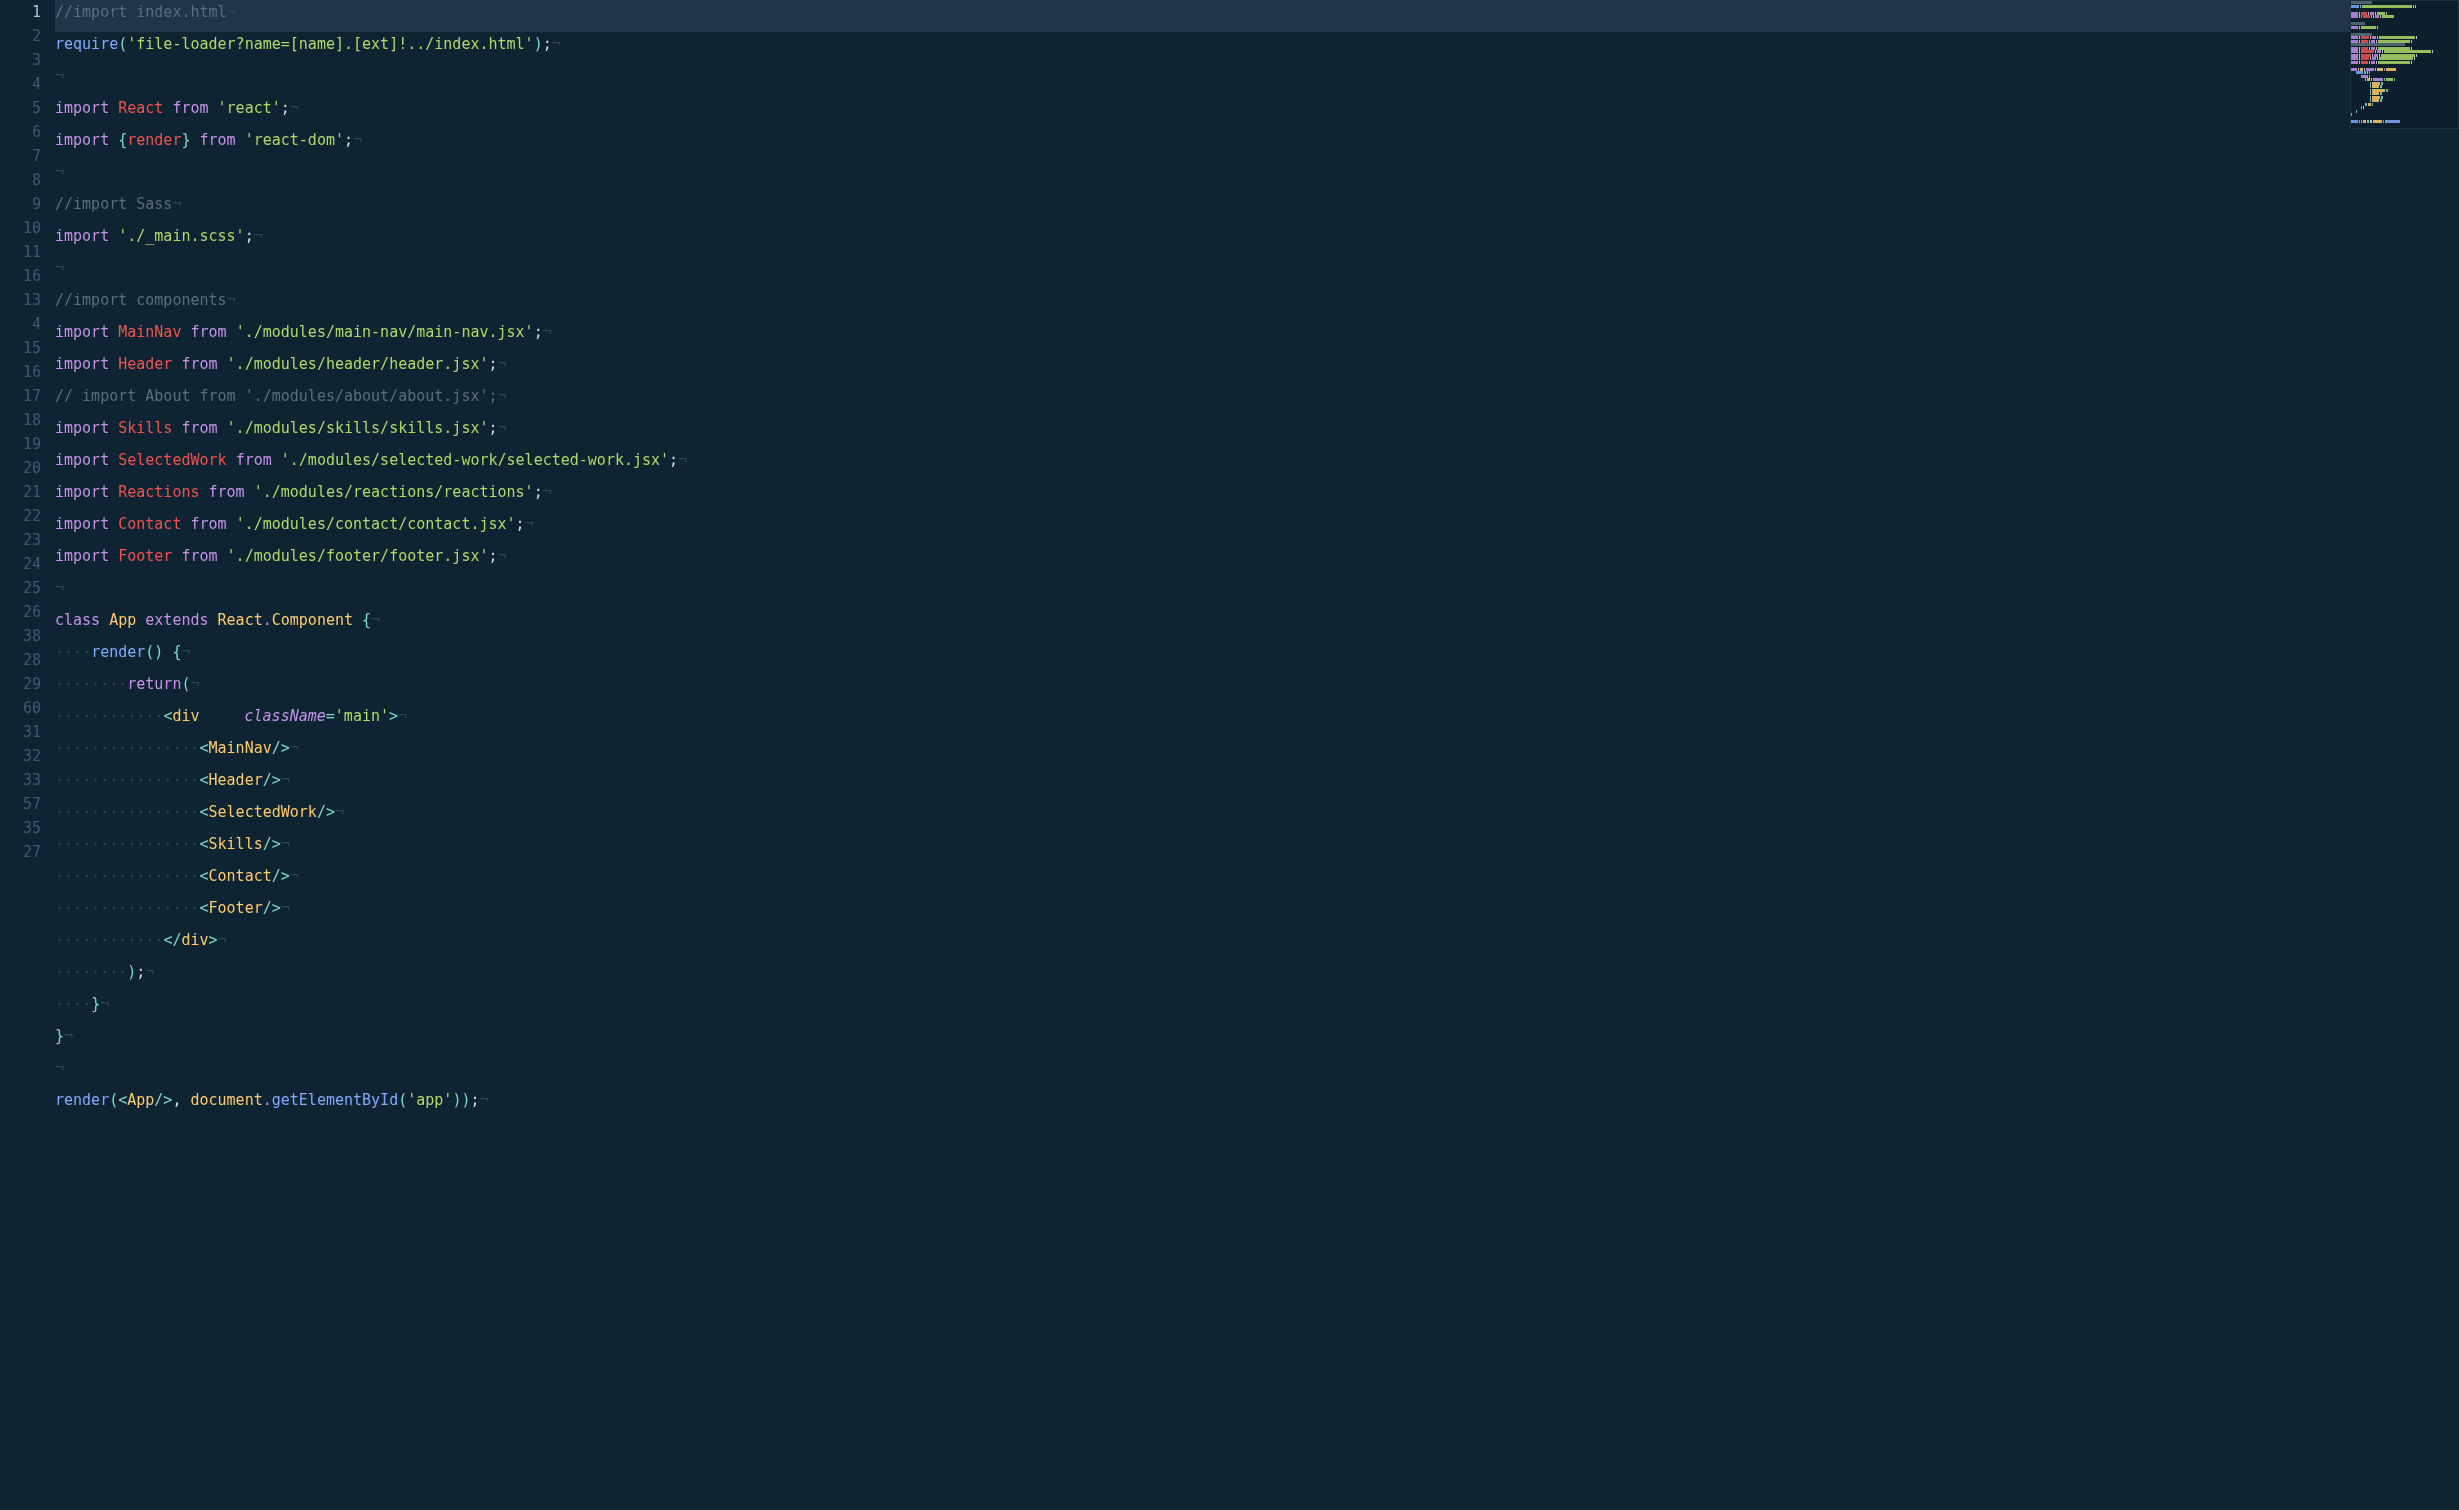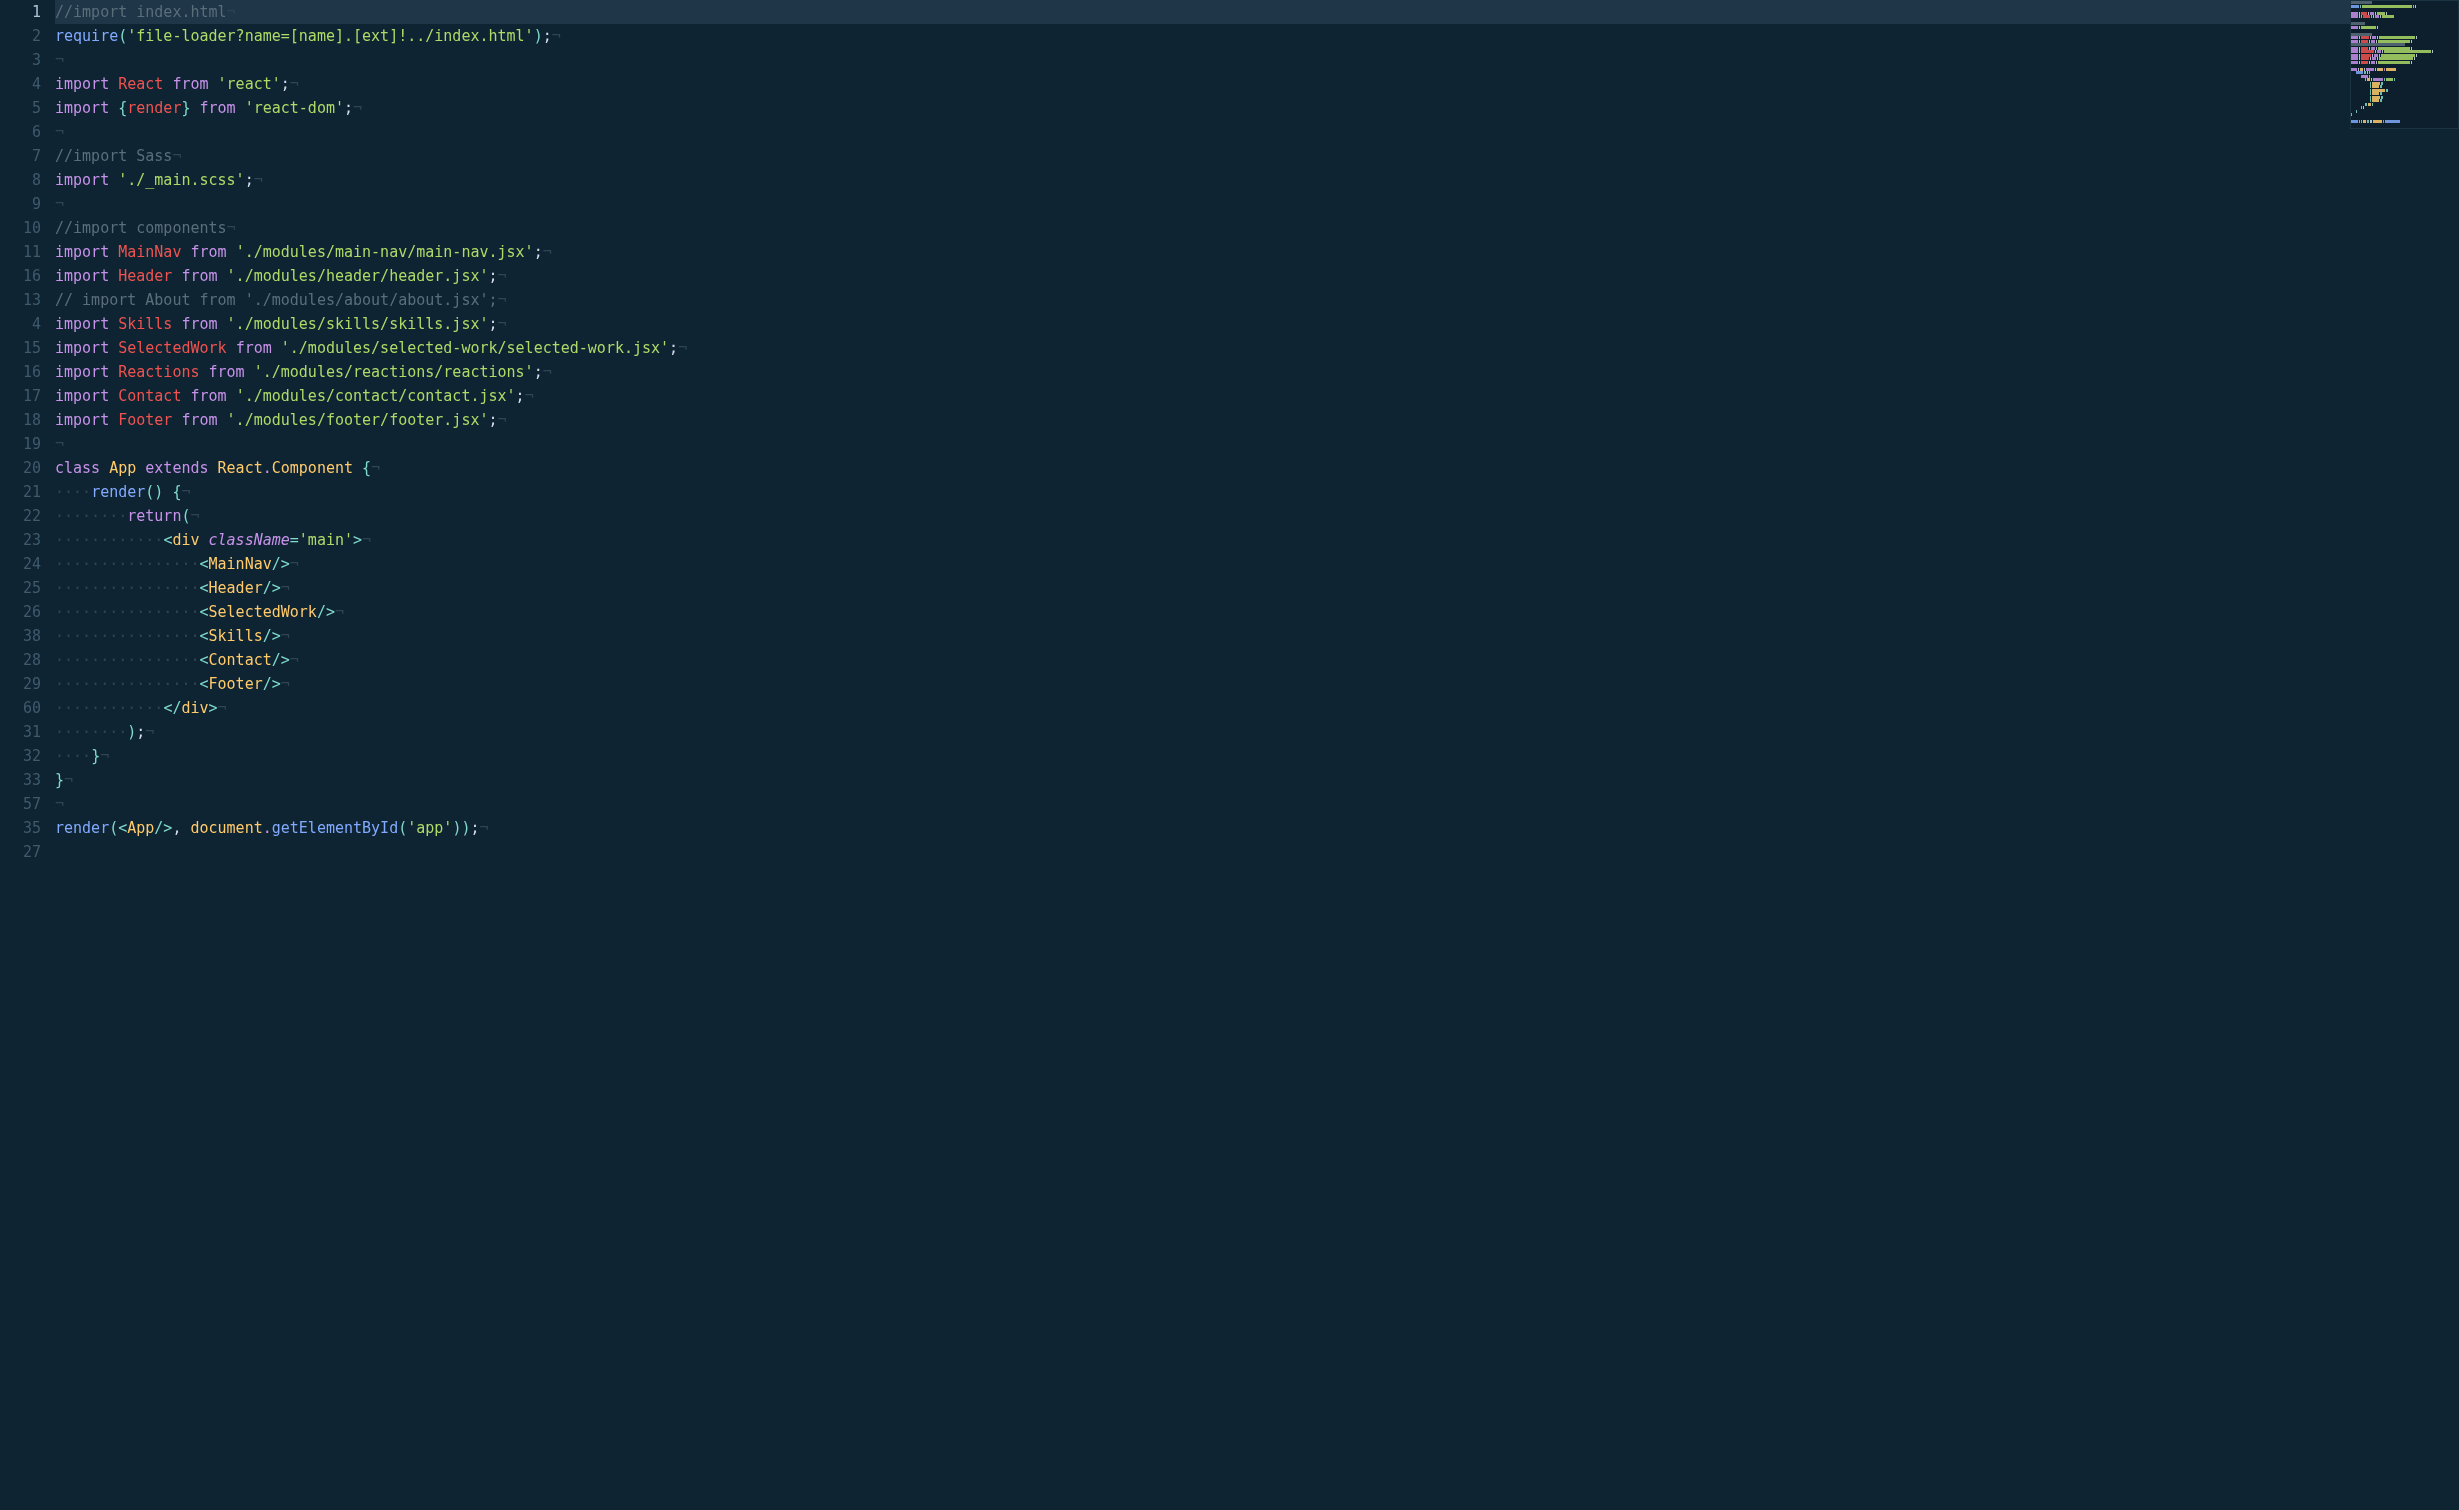--- a/index.html
+++ b/index.html
@@ -26,21 +26,21 @@
       flex-shrink: 0;
     }
     .gutter .active {
       color: #a8c4d8;
     }
     .code {
       flex: 1;
       white-space: pre;
     }
     .line {
-      height: 24px;
+      height: 32px;
       display: flex;
     }
     .line-num {
       height: 24px;
     }
     .line.active {
       background: rgba(120, 160, 190, 0.15);
     }
     .minimap {
       position: absolute;
@@ -62,21 +62,21 @@
 
     
     .c-comment { color: #5a6e7a; }
     .c-keyword { color: #c792ea; }
     .c-ident { color: #ef5350; }
     .c-string { color: #addb67; }
     .c-func { color: #82aaff; }
     .c-punct { color: #7fdbca; }
     .c-plain { color: #d6deeb; }
     .c-tag { color: #ffcb6b; }
-    .c-attr { color: #c792ea; font-style: italic; }
+    .c-attr { color: #c792ea; font-style: italic; margin-left: 36px; }
     .c-class { color: #ffcb6b; }
     .c-dot { color: #c792ea; }
     .c-ws { color: #2f4553; }
     .c-eol { color: #2f4553; }
   </style>
 </head>
 <body>
 
 <div class="editor">
   <div class="gutter" id="gutter">

